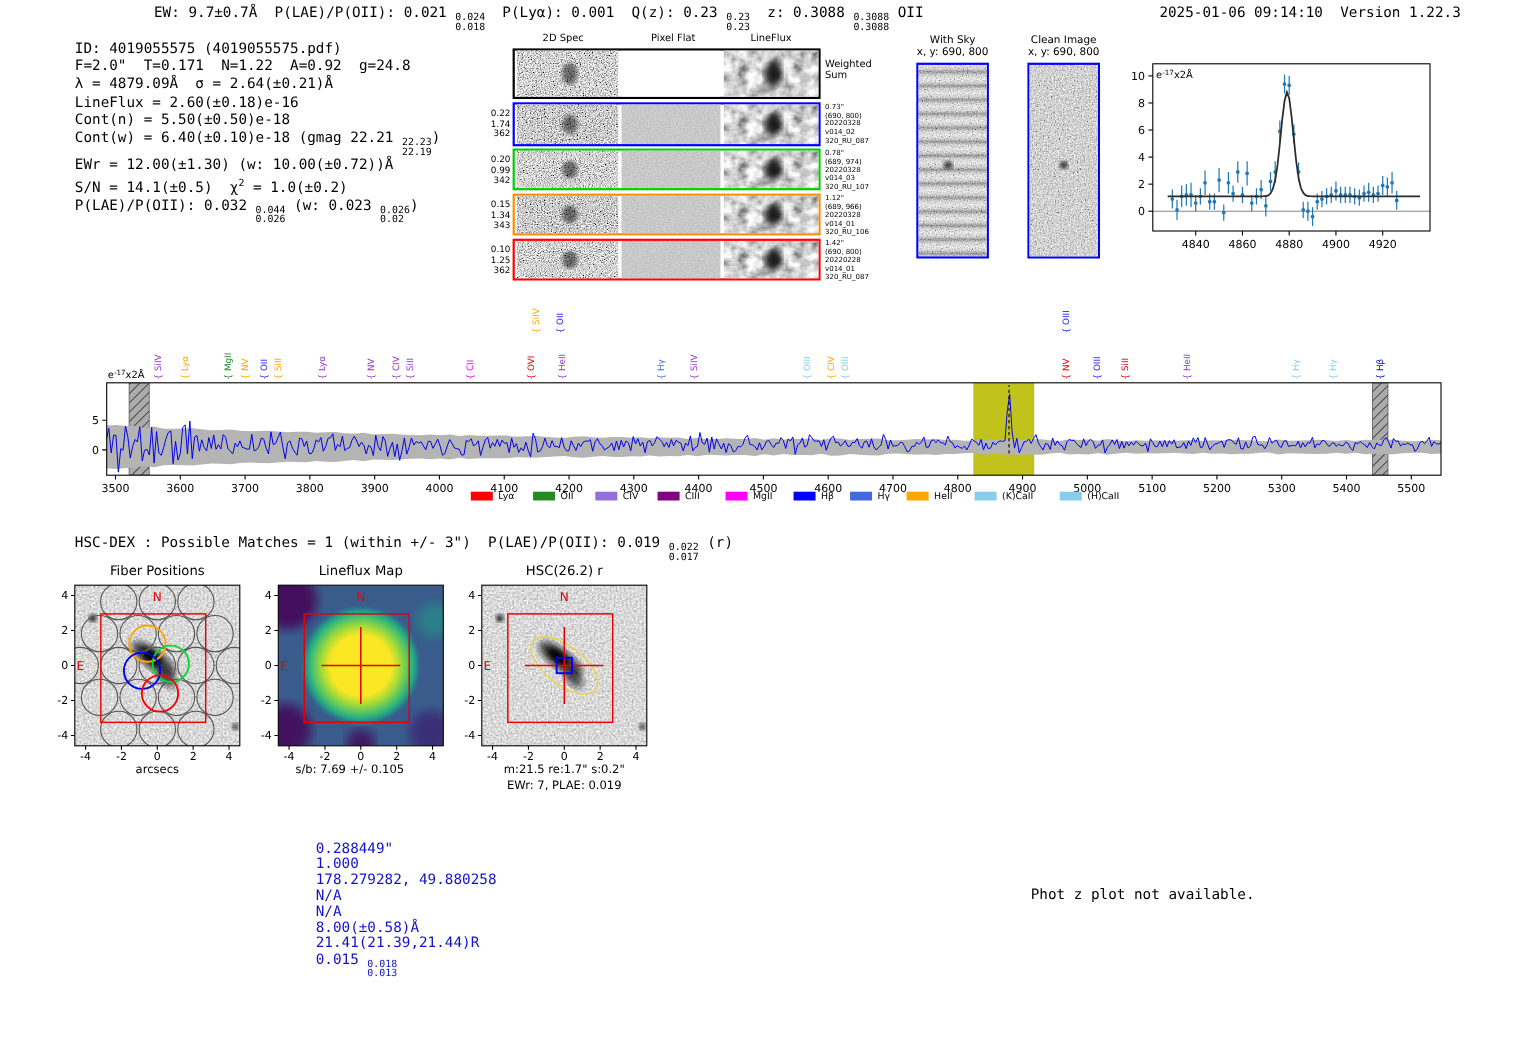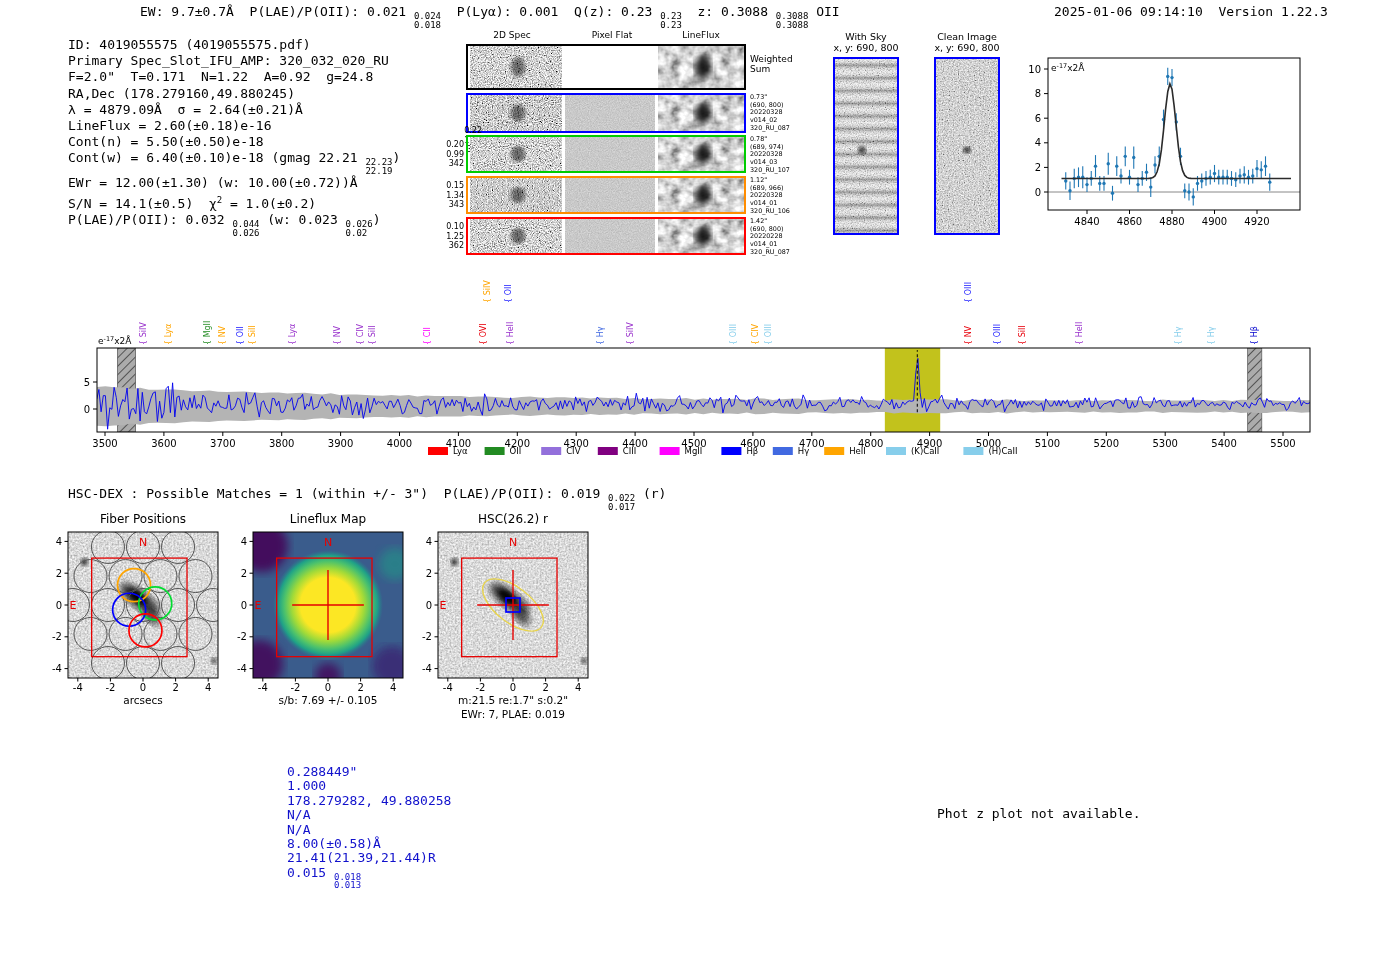--- a/index.html
+++ b/index.html
@@ -110,23 +110,21 @@
           <stop offset="1" stop-color="#277f8e" stop-opacity="0"></stop>
       </radialGradient>
     </defs>
   </svg>
 
   <div class="abs mono mono-line" style="left:140px;top:4px;font-size:13px;"><span>EW: 9.7±0.7Å  P(LAE)/P(OII): 0.021 </span><span class="frac"><span>0.024</span><span>0.018</span></span><span>  P(Lyα): 0.001  Q(z): 0.23 </span><span class="frac"><span>0.23</span><span>0.23</span></span><span>  z: 0.3088 </span><span class="frac"><span>0.3088</span><span>0.3088</span></span><span> OII</span></div>
   <div class="abs mono mono-line" style="left:1054px;top:4px;font-size:13px;"><span>2025-01-06 09:14:10</span>  <span>Version 1.22.3</span></div>
 
   <div class="abs mono" style="left:68px;top:37px;font-size:13px;line-height:16.2px;" id="info-block">
       <div class="mono-line"><span>ID: 4019055575 (4019055575.pdf)</span></div>
-      <div class="mono-line"><span>Primary Spec_Slot_IFU_AMP: 320_032_020_RU</span></div>
       <div class="mono-line"><span>F=2.0"  T=0.171  N=1.22  A=0.92  g=24.8</span></div>
-      <div class="mono-line"><span>RA,Dec (178.279160,49.880245)</span></div>
       <div class="mono-line"><span>λ = 4879.09Å  σ = 2.64(±0.21)Å</span></div>
       <div class="mono-line"><span>LineFlux = 2.60(±0.18)e-16</span></div>
       <div class="mono-line"><span>Cont(n) = 5.50(±0.50)e-18</span></div>
       <div class="mono-line"><span>Cont(w) = 6.40(±0.10)e-18 (gmag 22.21 </span><span class="frac"><span>22.23</span><span>22.19</span></span><span>)</span></div>
       <div class="mono-line"><span>EWr = 12.00(±1.30) (w: 10.00(±0.72))Å</span></div>
       <div class="mono-line"><span>S/N = 14.1(±0.5)  χ</span><sup>2</sup><span> = 1.0(±0.2)</span></div>
       <div class="mono-line"><span>P(LAE)/P(OII): 0.032 </span><span class="frac"><span>0.044</span><span>0.026</span></span><span> (w: 0.023 </span><span class="frac"><span>0.026</span><span>0.02</span></span><span>)</span></div>
     </div>
 
   <div class="abs" style="left:443px;top:30px;width:368px;height:230px;" id="spec2d">
@@ -167,21 +165,21 @@
               <rect x="0" y="0" width="90" height="42" filter="url(#nzflat)"></rect>
             </svg>
           </div>
      <div class="spec2d-cell" style="left:190px;width:86px;">
        <svg viewBox="0 0 86 42" preserveAspectRatio="none">
          <rect x="0" y="0" width="86" height="42" filter="url(#nzcoarse)"></rect>
          <ellipse cx="45" cy="21" rx="8" ry="12" fill="#000" opacity="0.85" filter="url(#blur3)"></ellipse>
        </svg>
           </div>
         </div>
-        <div class="abs leftnums" style="left: 18px; top: 68px; width: 21px; margin-top: 28px;">
+        <div class="abs leftnums" style="left: 0px; top: 68px; width: 21px;">
           <div>0.22</div>
           <div>1.74</div>
           <div>362</div>
         </div>
         <div class="abs rightlines" style="left: 307px; top: 64px;"><div>0.73"</div><div>(690, 800)</div><div>20220328</div><div>v014_02</div><div>320_RU_087</div></div>
         <div class="spec2d-row" style="left: 23px; top: 105px; width: 280px; height: 38px; border: 2px solid rgb(0, 204, 0);">
           <div class="spec2d-cell" style="left:2px;width:92px;">
        <svg viewBox="0 0 92 42" preserveAspectRatio="none">
          <rect x="0" y="0" width="92" height="42" filter="url(#nzfineA)"></rect>
          <ellipse cx="48" cy="21" rx="7" ry="10" fill="#000" opacity="0.5" filter="url(#blur2)"></ellipse>
@@ -690,21 +688,21 @@
         <line x1="22.5" y1="81" x2="26" y2="81" stroke="#000"></line>
         <text x="20" y="84.5" font-size="10" fill="#000" text-anchor="end" font-family="DejaVu Sans, sans-serif">0</text>
         <line x1="22.5" y1="112.8" x2="26" y2="112.8" stroke="#000"></line>
         <text x="20" y="116.3" font-size="10" fill="#000" text-anchor="end" font-family="DejaVu Sans, sans-serif">-2</text>
         <line x1="22.5" y1="144.6" x2="26" y2="144.6" stroke="#000"></line>
         <text x="20" y="148.1" font-size="10" fill="#000" text-anchor="end" font-family="DejaVu Sans, sans-serif">-4</text>
       </g>
     </svg>
 
   <div class="abs ctext caption" style="left:43px;top:694px;width:200px;">arcsecs</div>
-  <div class="abs ctext caption" style="left:228px;top:694px;width:200px;text-align:center;">s/b: 7.69 +/- 0.105</div>
+  <div class="abs ctext caption" style="left:218px;top:694px;width:200px;text-align:center;">s/b: 7.69 +/- 0.105</div>
   <div class="abs ctext caption" style="left:413px;top:694px;width:200px;">m:21.5  re:1.7"  s:0.2"</div>
   <div class="abs ctext caption" style="left:413px;top:708px;width:200px;">EWr: 7, PLAE: 0.019</div>
 
   <div class="abs mono bluev" style="left:287px;top:765px;font-size:13px;line-height:14.4px;" id="tbl-values">
       <div class="mono-line"><span>0.288449"</span></div>
       <div class="mono-line"><span>1.000</span></div>
       <div class="mono-line"><span>178.279282, 49.880258</span></div>
       <div class="mono-line"><span>N/A</span></div>
       <div class="mono-line"><span>N/A</span></div>
       <div class="mono-line"><span>8.00(±0.58)Å</span></div>

